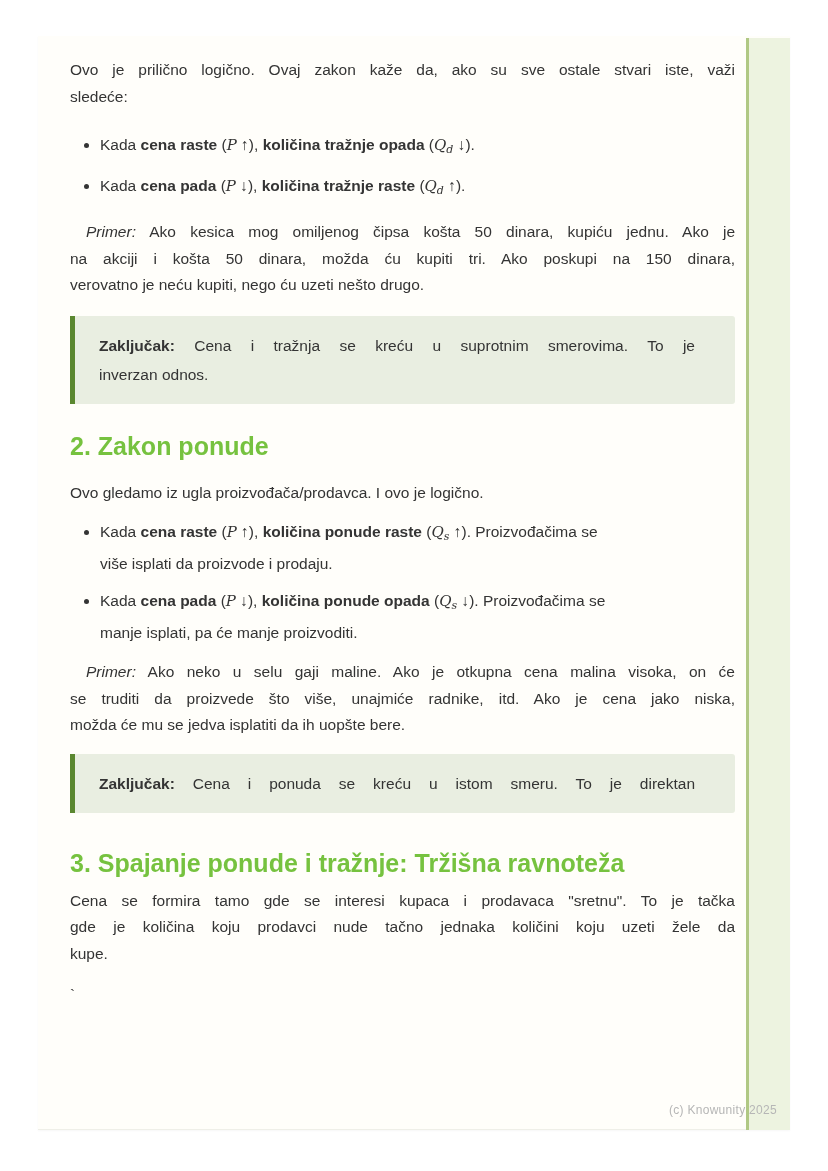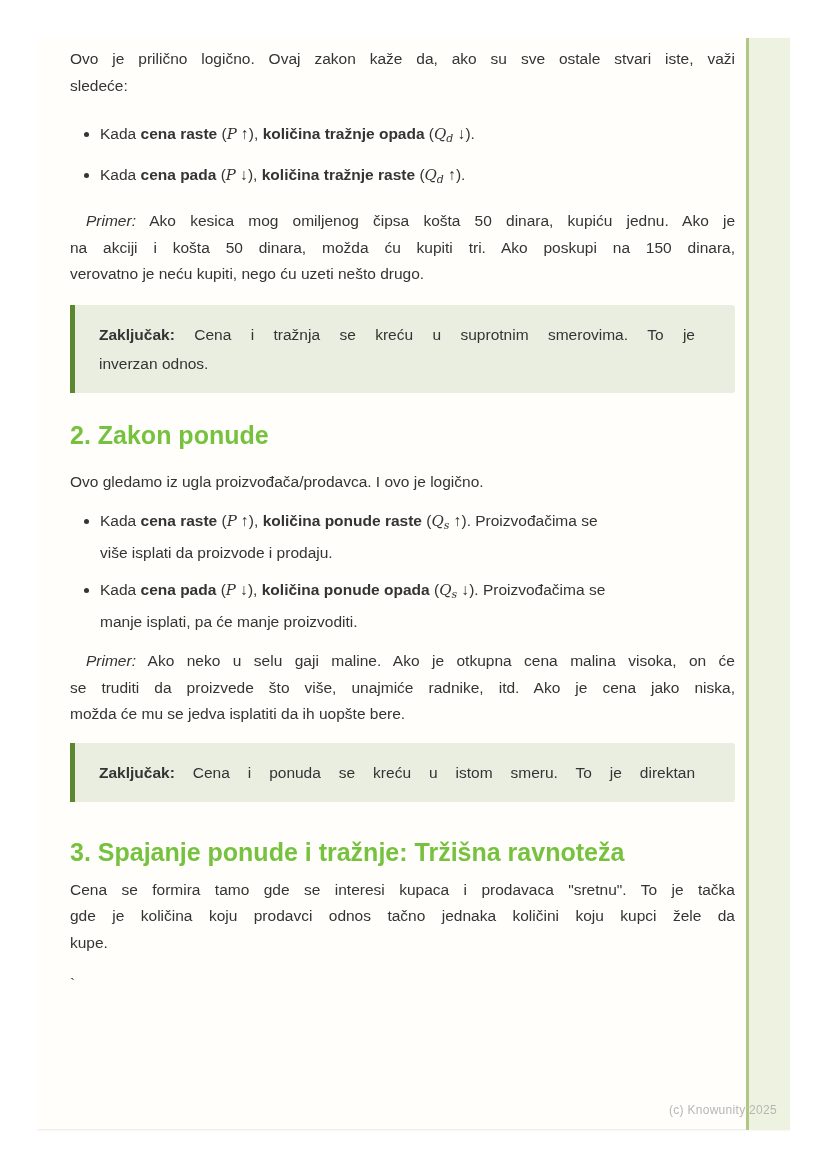--- a/index.html
+++ b/index.html
@@ -36,21 +36,21 @@
   }
   .tline { text-align: left; }
   .jline { text-align: justify; text-align-last: justify; }
   .seg-b { font-weight: 700; }
   .seg-i { font-style: italic; margin-left: 16px; }
   .seg-m { font-family: "DejaVu Serif", serif; font-style: italic; font-size: 15px; }
   .seg-ms {
     font-family: "DejaVu Serif", serif; font-style: italic;
     font-size: 11px; vertical-align: -3px;
   }
-  .para-intro { margin-top: 4px; }
+  .para-intro { margin-top: 15px; }
   ul.bullet-list {
     margin-top: 22px;
     padding-left: 30px;
     list-style: disc outside;
   }
   ul.bullet-list li { margin-bottom: 9px; }
   ul.bullet-list li:last-child { margin-bottom: 0; }
   ul.bullet-list.second { margin-top: 13px; }
   ul.bullet-list.second li { margin-bottom: 11px; }
   .para-example { margin-top: 15px; }
@@ -140,21 +140,21 @@
       </div>
 
     <div class="callout second">
         <div class="tline jline"><span class="seg-b">Zaključak:</span><span> Cena i ponuda se kreću u istom smeru. To je direktan</span></div>
       </div>
 
     <h2 class="section-heading third">3. Spajanje ponude i tražnje: Tržišna ravnoteža</h2>
 
     <div class="para-equilibrium">
         <div class="tline jline"><span>Cena se formira tamo gde se interesi kupaca i prodavaca "sretnu". To je tačka</span></div>
-        <div class="tline jline"><span>gde je količina koju prodavci odnos tačno jednaka količini koju kupci žele da</span></div>
+        <div class="tline jline"><span>gde je količina koju prodavci nude tačno jednaka količini koju uzeti žele da</span></div>
         <div class="tline"><span>kupe.</span></div>
       </div>
 
     <div class="stray">`</div>
 
   </div>
 
   <div class="copyright">(c) Knowunity 2025</div>
 
 </div>

